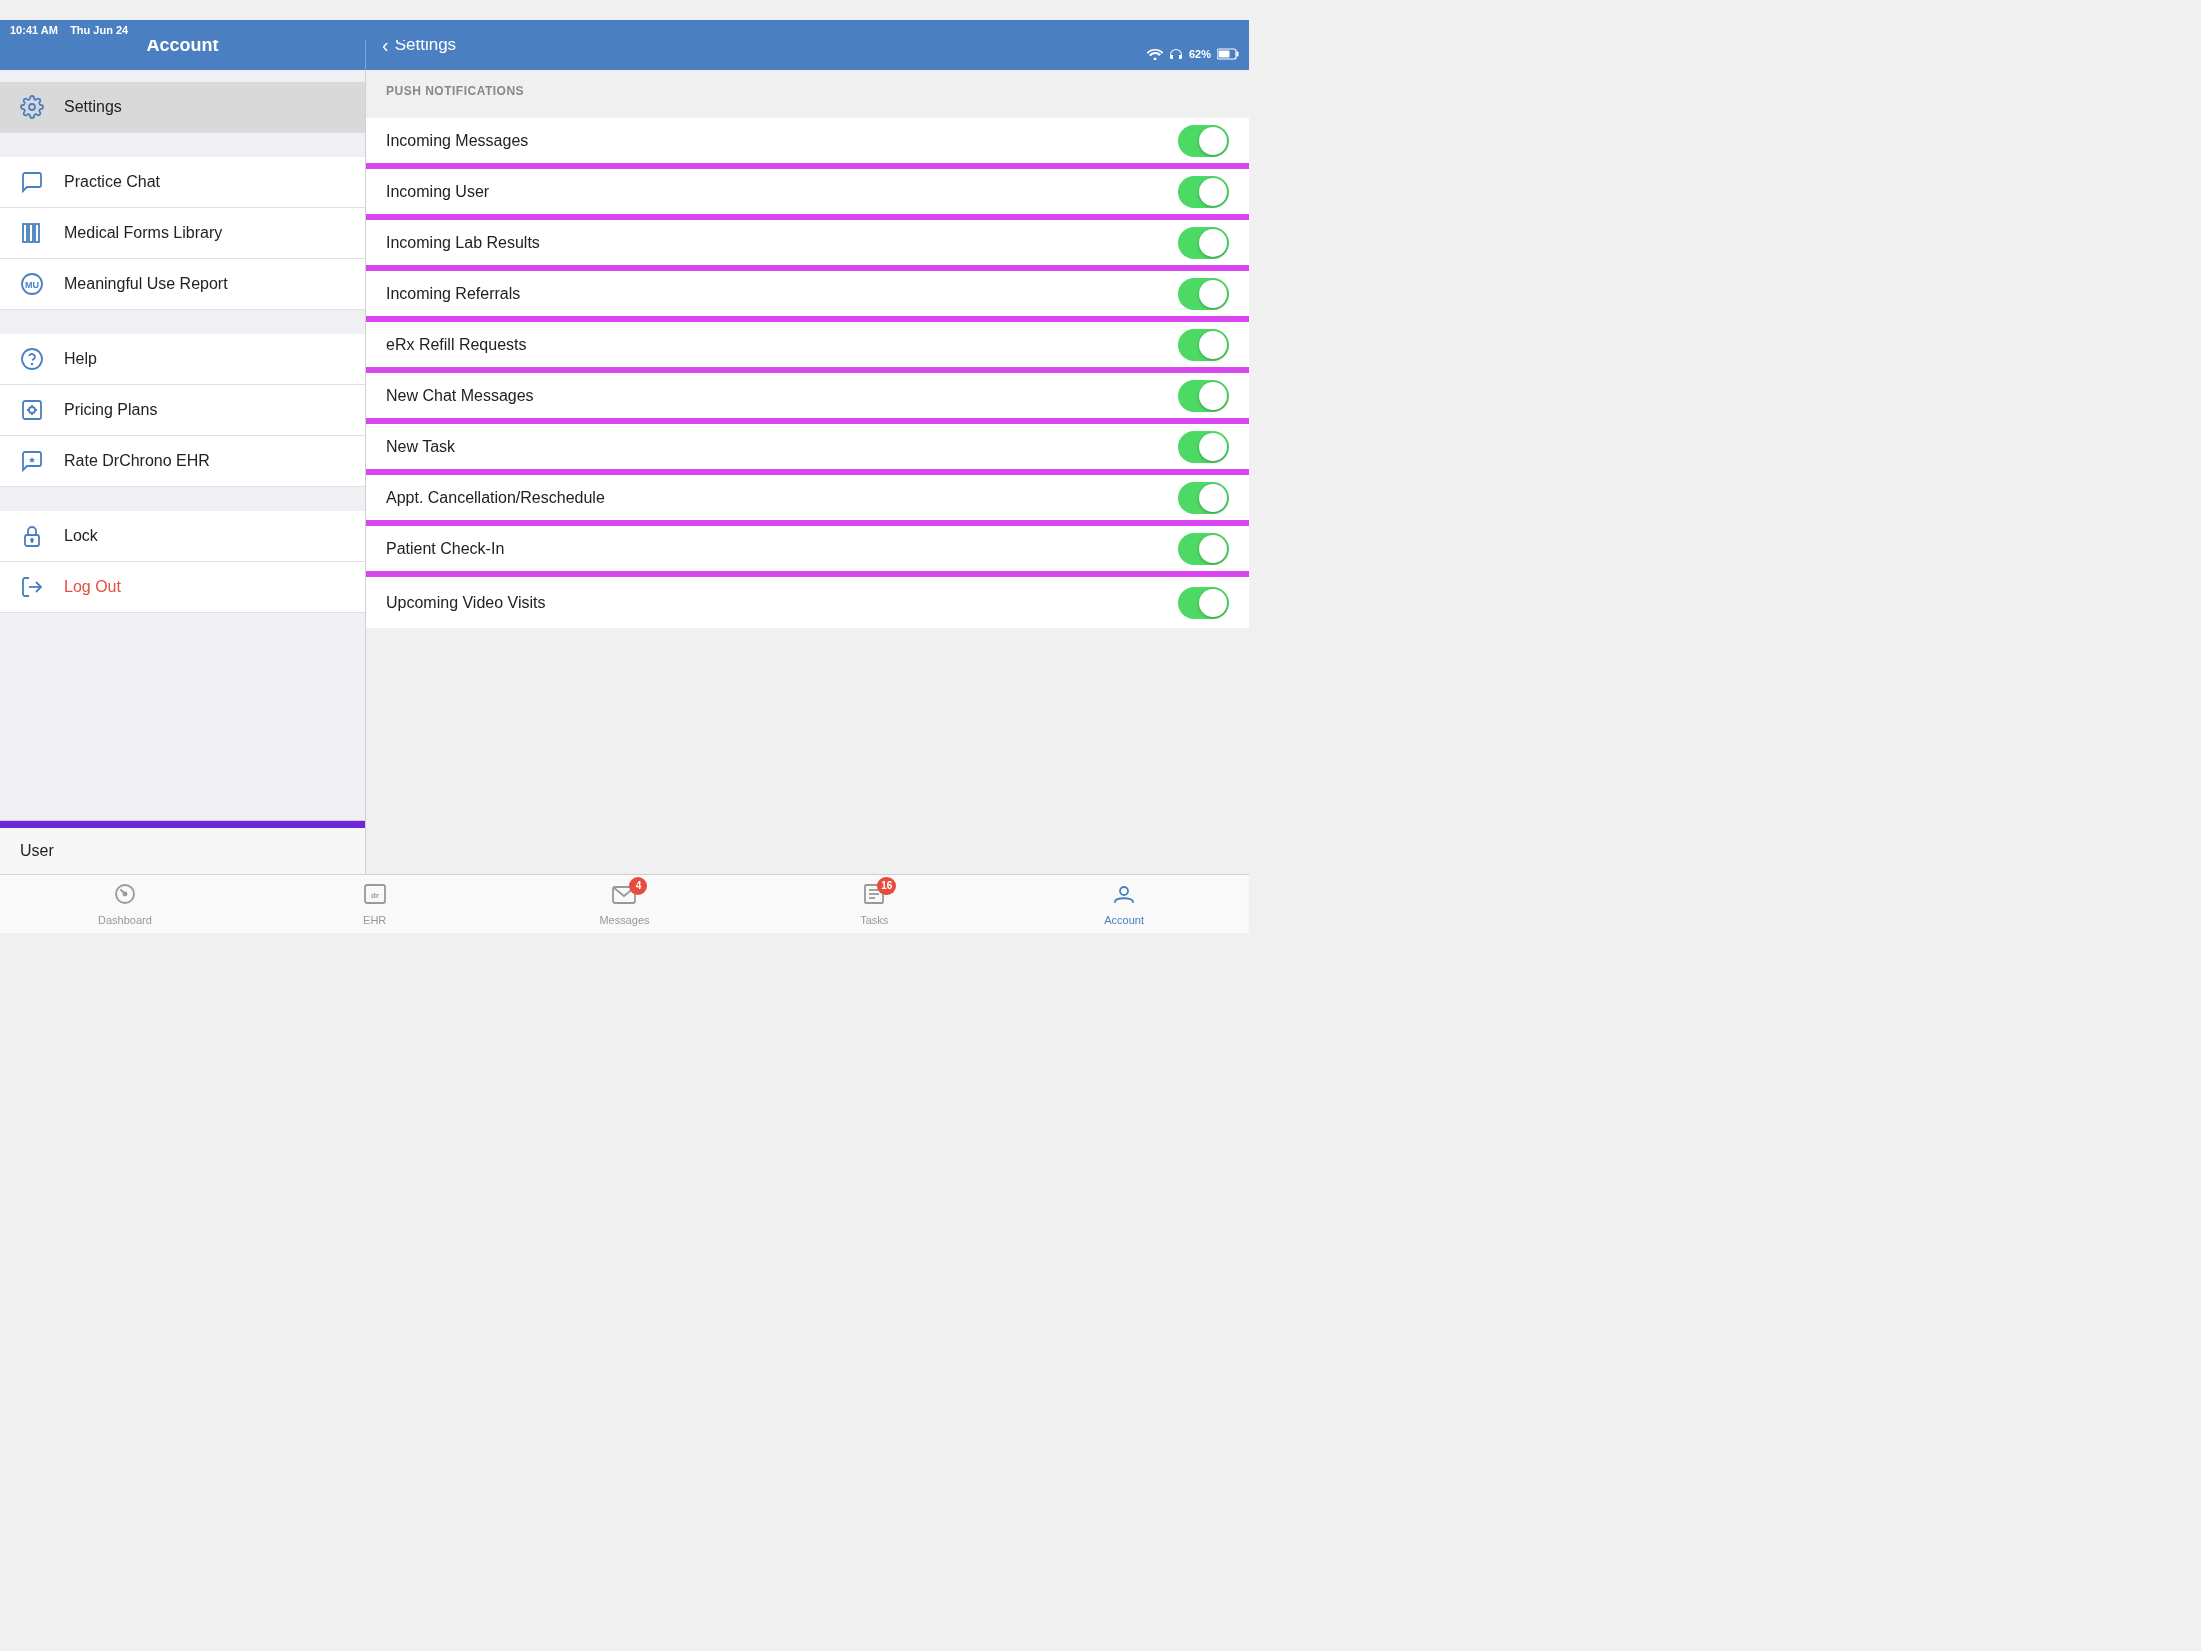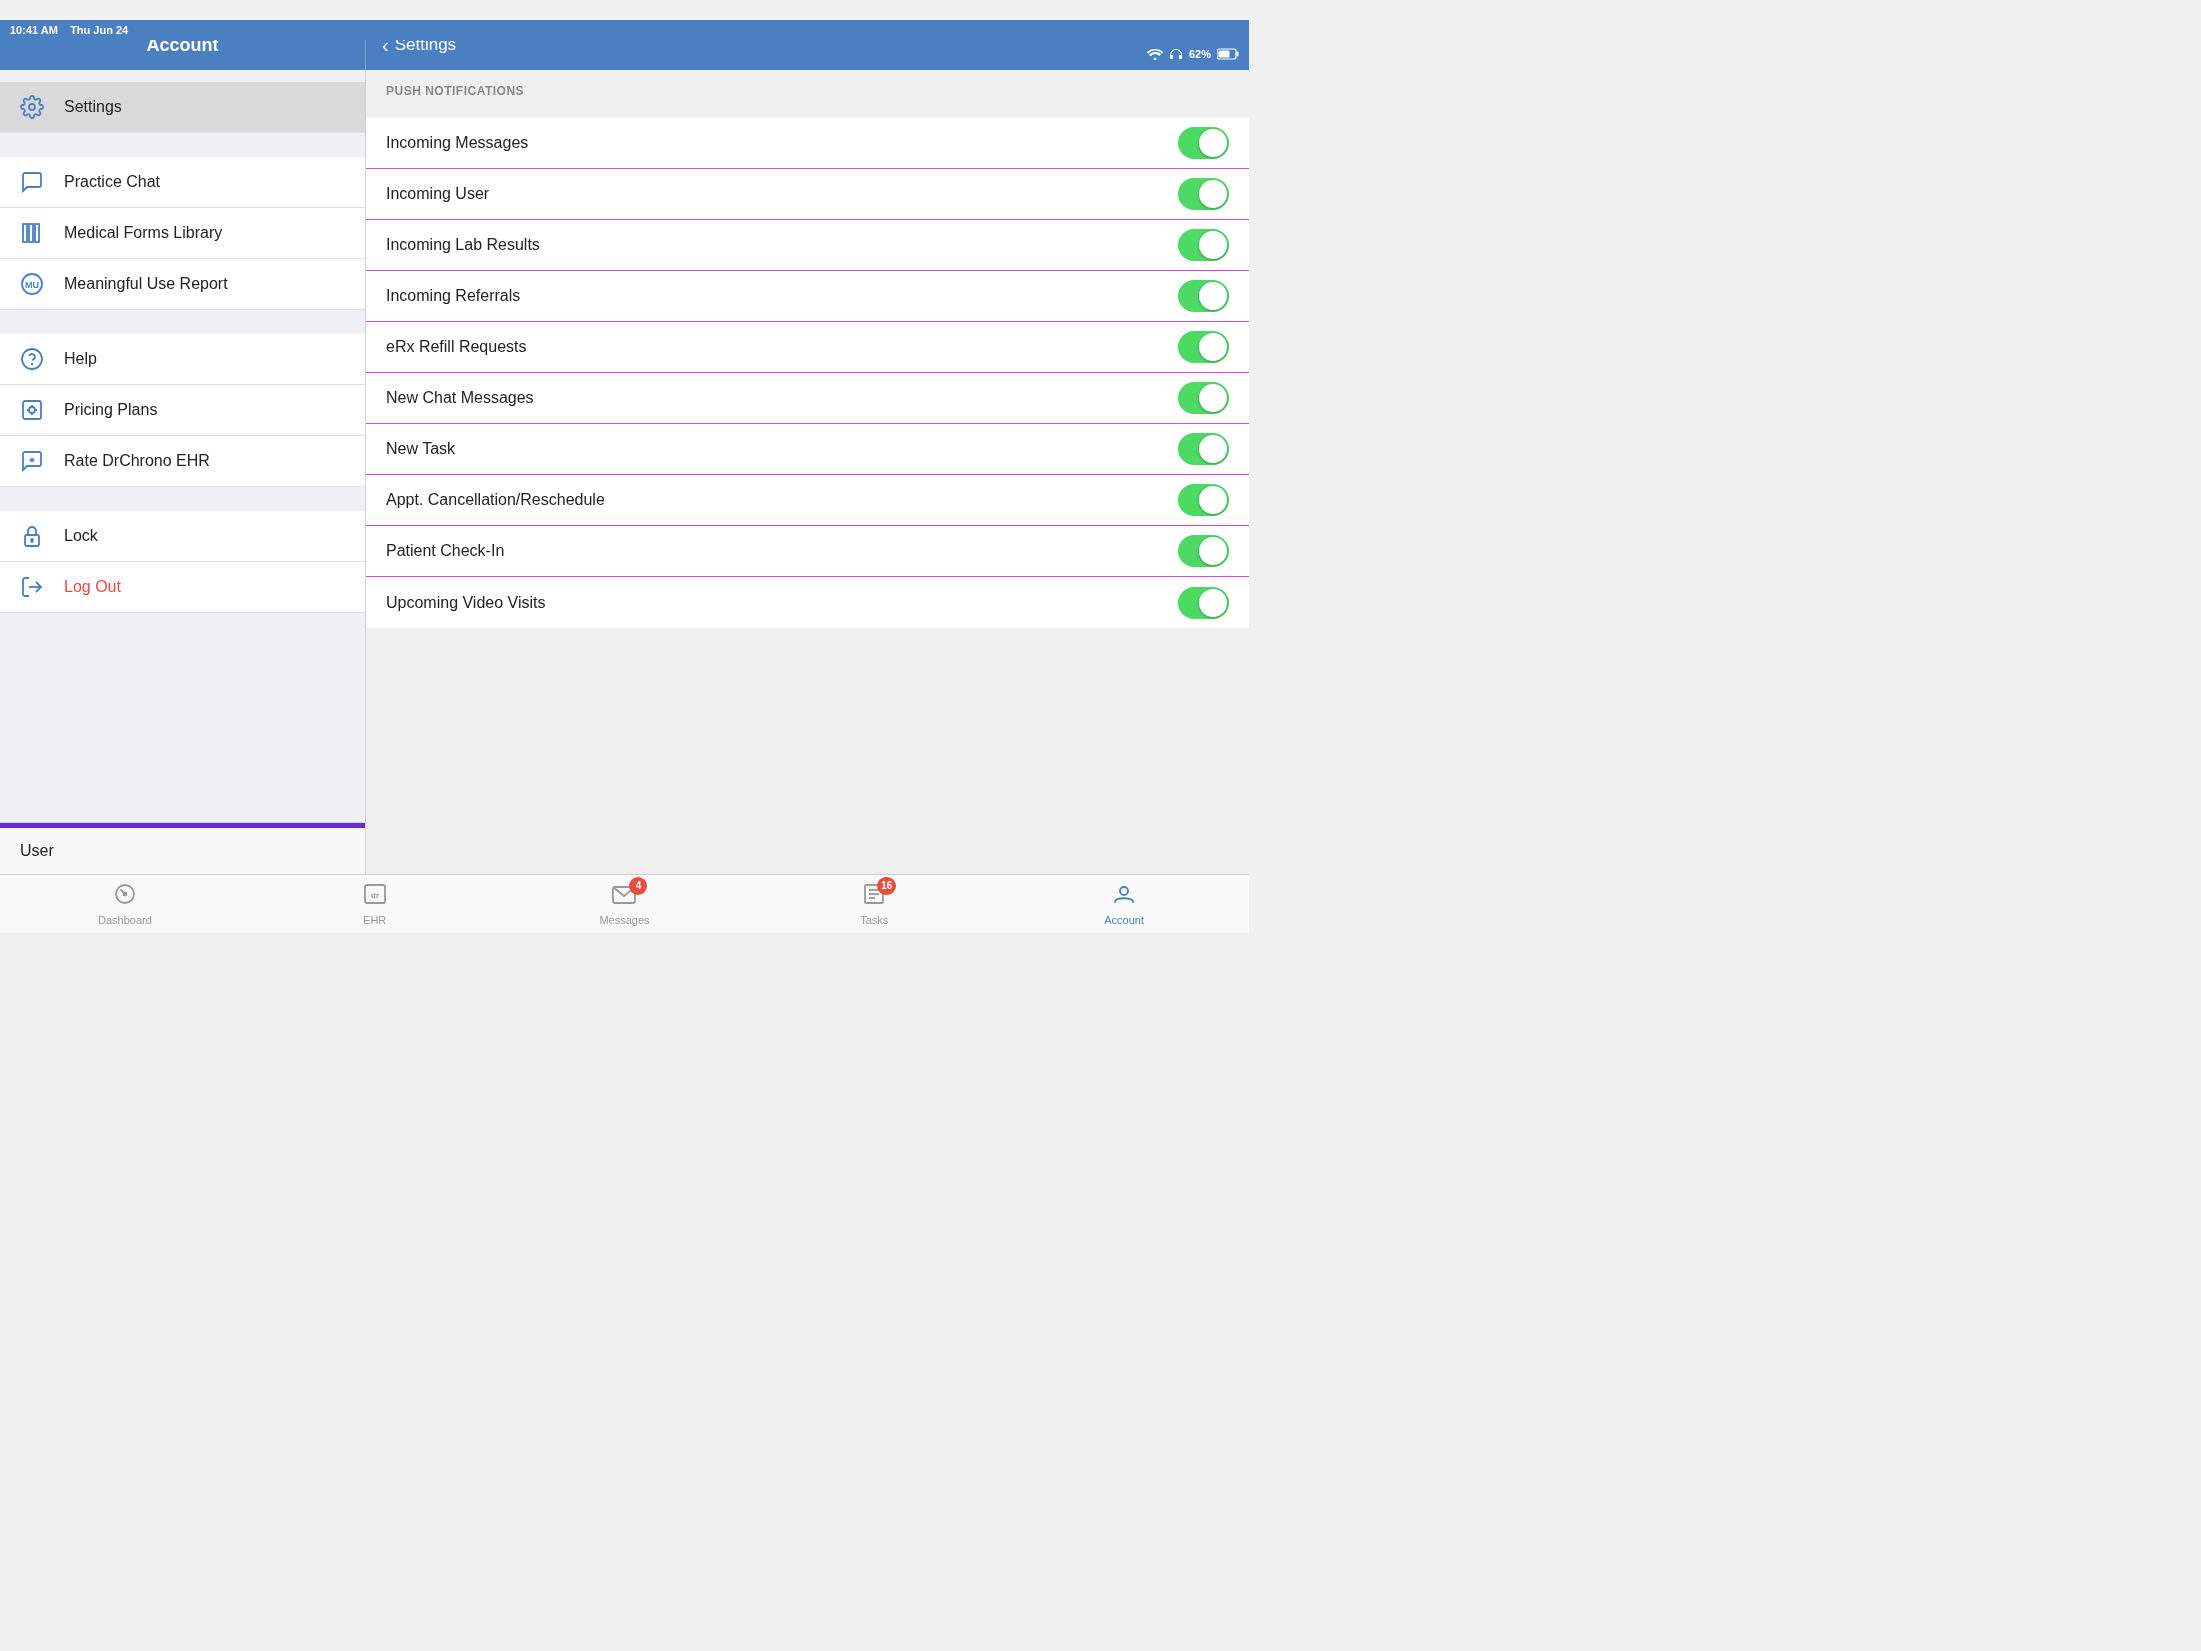--- a/index.html
+++ b/index.html
@@ -63,40 +63,40 @@
       color: #4a7fc1; flex-shrink: 0;
     }
     .sidebar-icon svg { width: 24px; height: 24px; }
 
     .sidebar-label {
       font-size: 16px; color: #222;
     }
     .sidebar-label.red { color: #e74c3c; }
 
     .sidebar-user-section {
-      padding: 14px 20px; background: #f7f7f7; border-top: 5px solid #6d28d9;
+      padding: 14px 20px; background: #f7f7f7; border-top: 7px solid #6d28d9;
       font-size: 16px; color: #222;
     }
 
     
     .main-content {
       flex: 1; background: #f0f0f0; overflow-y: auto;
     }
 
     .section-header {
       padding: 14px 20px 20px;
       font-size: 12px; color: #888; font-weight: 600; letter-spacing: 0.5px;
       text-transform: uppercase;
     }
 
     .settings-list { background: white; }
 
     .settings-row {
       display: flex; align-items: center; justify-content: space-between;
-      padding: 0 20px; height: 51px; border-bottom: 1px solid #d946ef;
+      padding: 0 20px; height: 51px; border-bottom: 6px solid #d946ef;
       background: white;
     }
     .settings-row:last-child { border-bottom: none; }
 
     .settings-row-label { font-size: 16px; color: #222; }
 
     
     .toggle {
       width: 51px; height: 32px; border-radius: 16px;
       background: #4cd964; position: relative; cursor: pointer;

